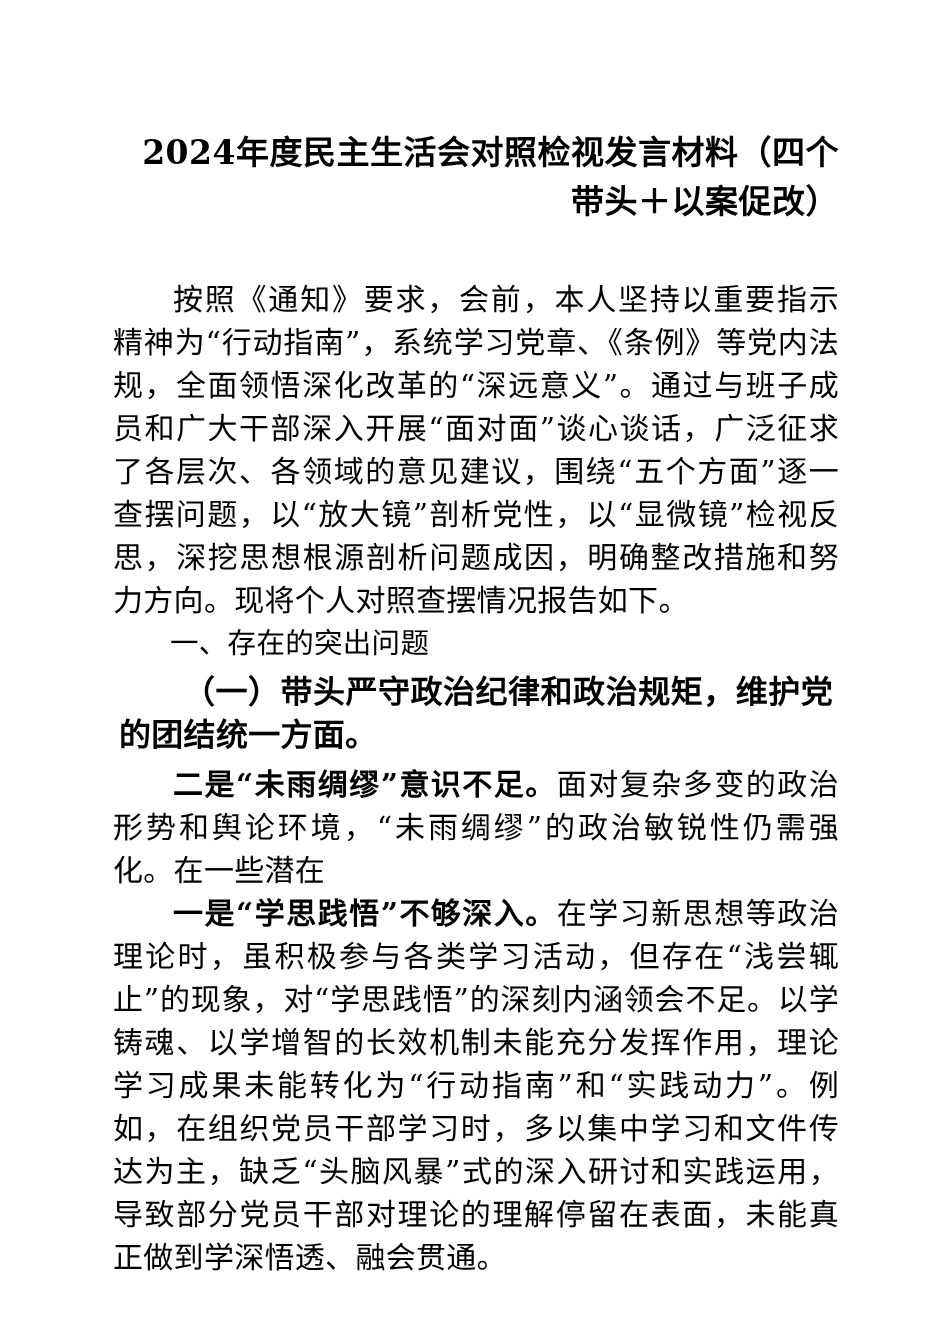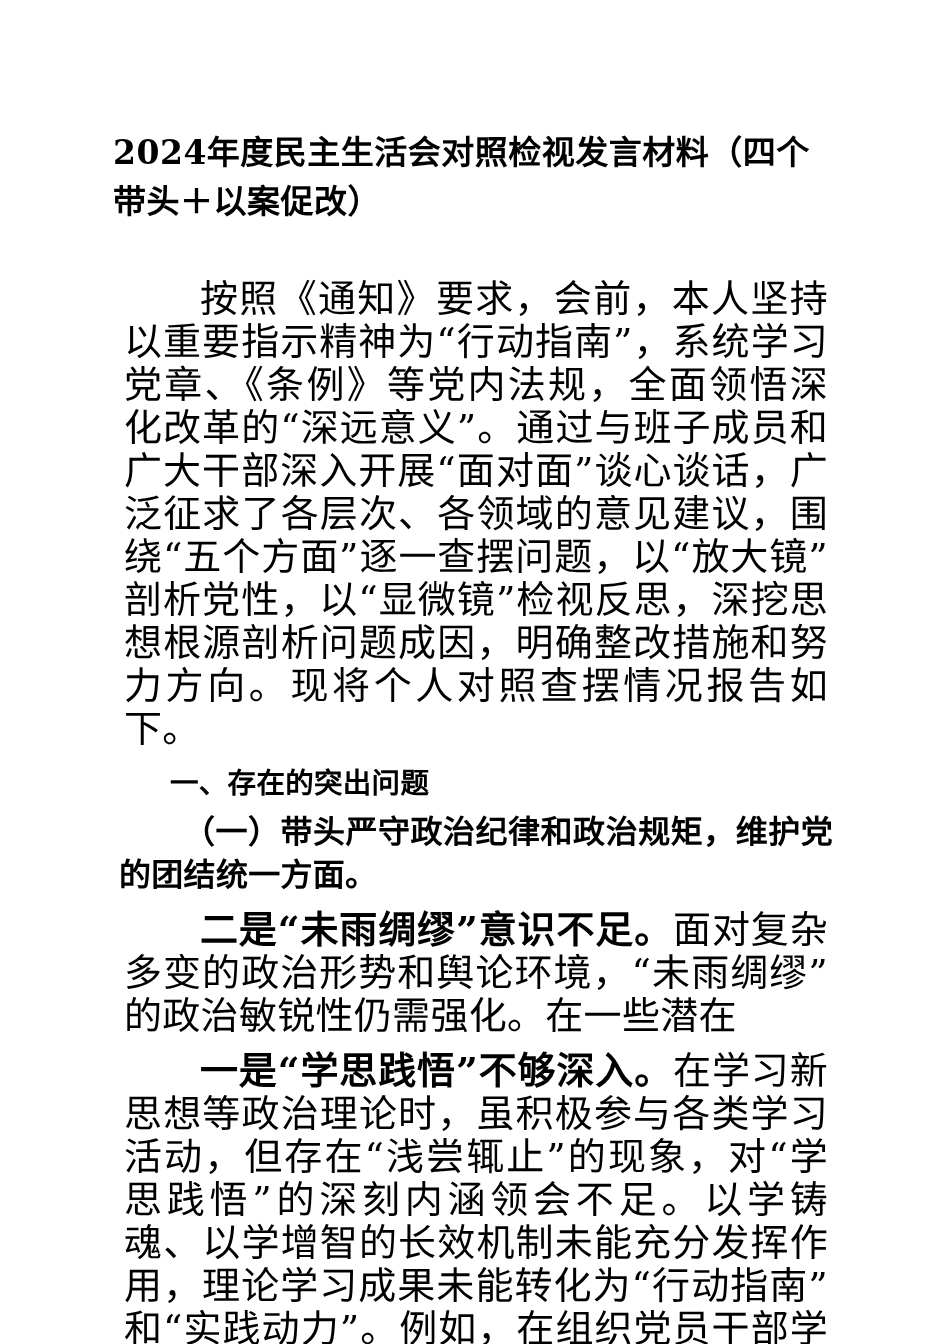--- a/index.html
+++ b/index.html
@@ -31,31 +31,31 @@
   }
 
   
   .doc-title {
     margin: 0;
     padding-top: 128px;
     font-family: "DejaVu Serif", "Liberation Serif", serif;
     font-weight: 700;
     font-size: 33px;
     line-height: 49px;
-    text-align: left;
+    text-align: right;
     letter-spacing: 0.5px;
     color: #000000;
     word-break: break-all;
   }
 
   
   .body-para {
-    margin: 11px;
+    margin: 0;
     font-family: "DejaVu Serif", "Liberation Serif", serif;
-    font-size: 38px;
+    font-size: 30px;
     line-height: 43px;
     text-align: justify;
     text-justify: inter-ideograph;
     text-indent: 2em;
     color: #000000;
     word-break: break-all;
     letter-spacing: 0.3px;
   }
   .first-para {
     margin-top: 52px;
@@ -63,21 +63,21 @@
 
   
   .lead {
     font-weight: 700;
   }
 
   
   .heading-1 {
     margin: 0;
     font-family: "DejaVu Sans", "Liberation Sans", sans-serif;
-    font-weight: 700;
+    font-weight: 400;
     font-size: 28.5px;
     line-height: 43px;
     text-indent: 2em;
     color: #000000;
     letter-spacing: 0.3px;
     word-break: break-all;
   }
 
   
   .heading-2 {

